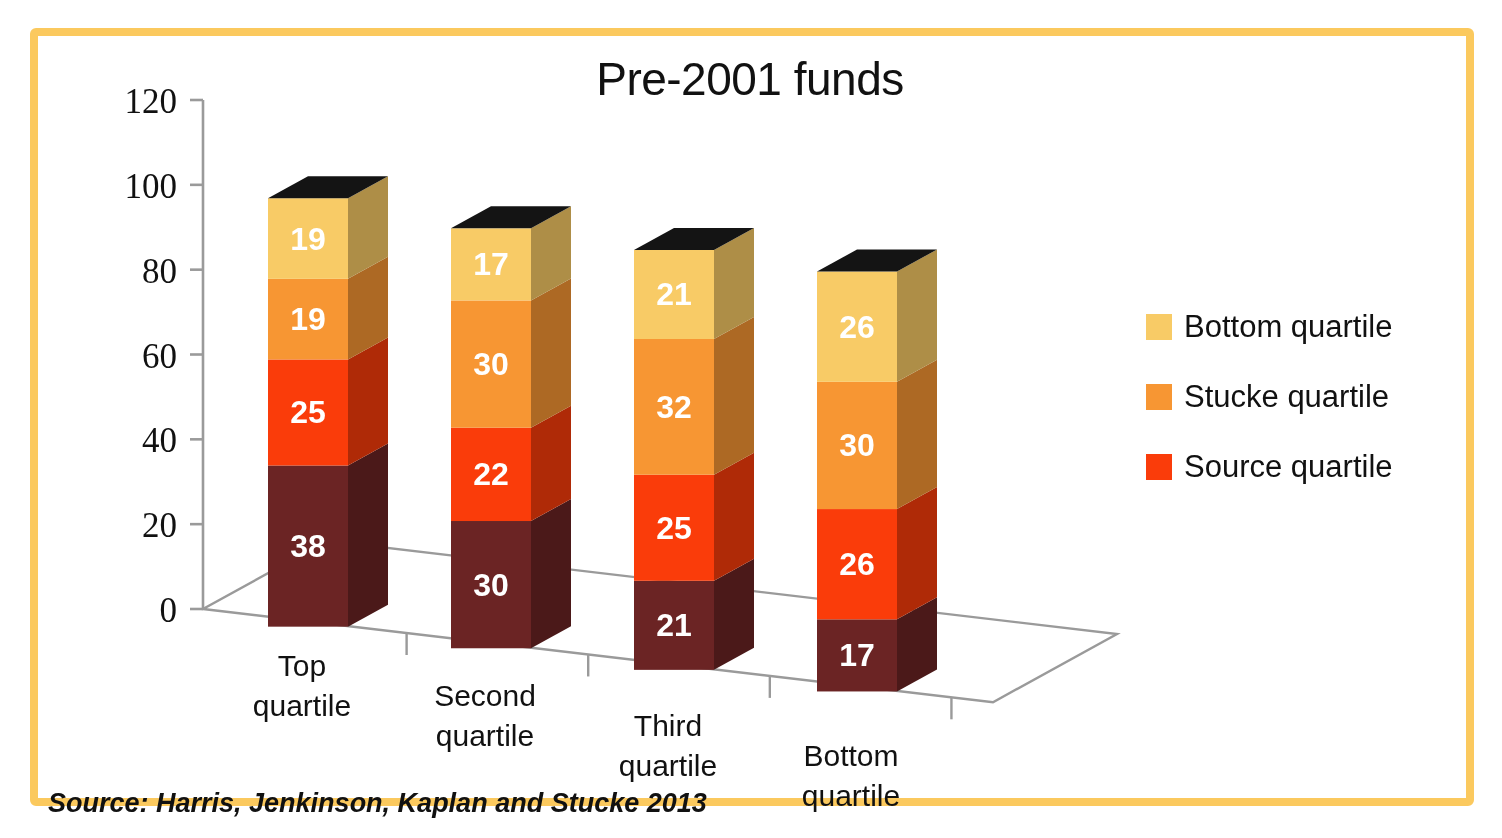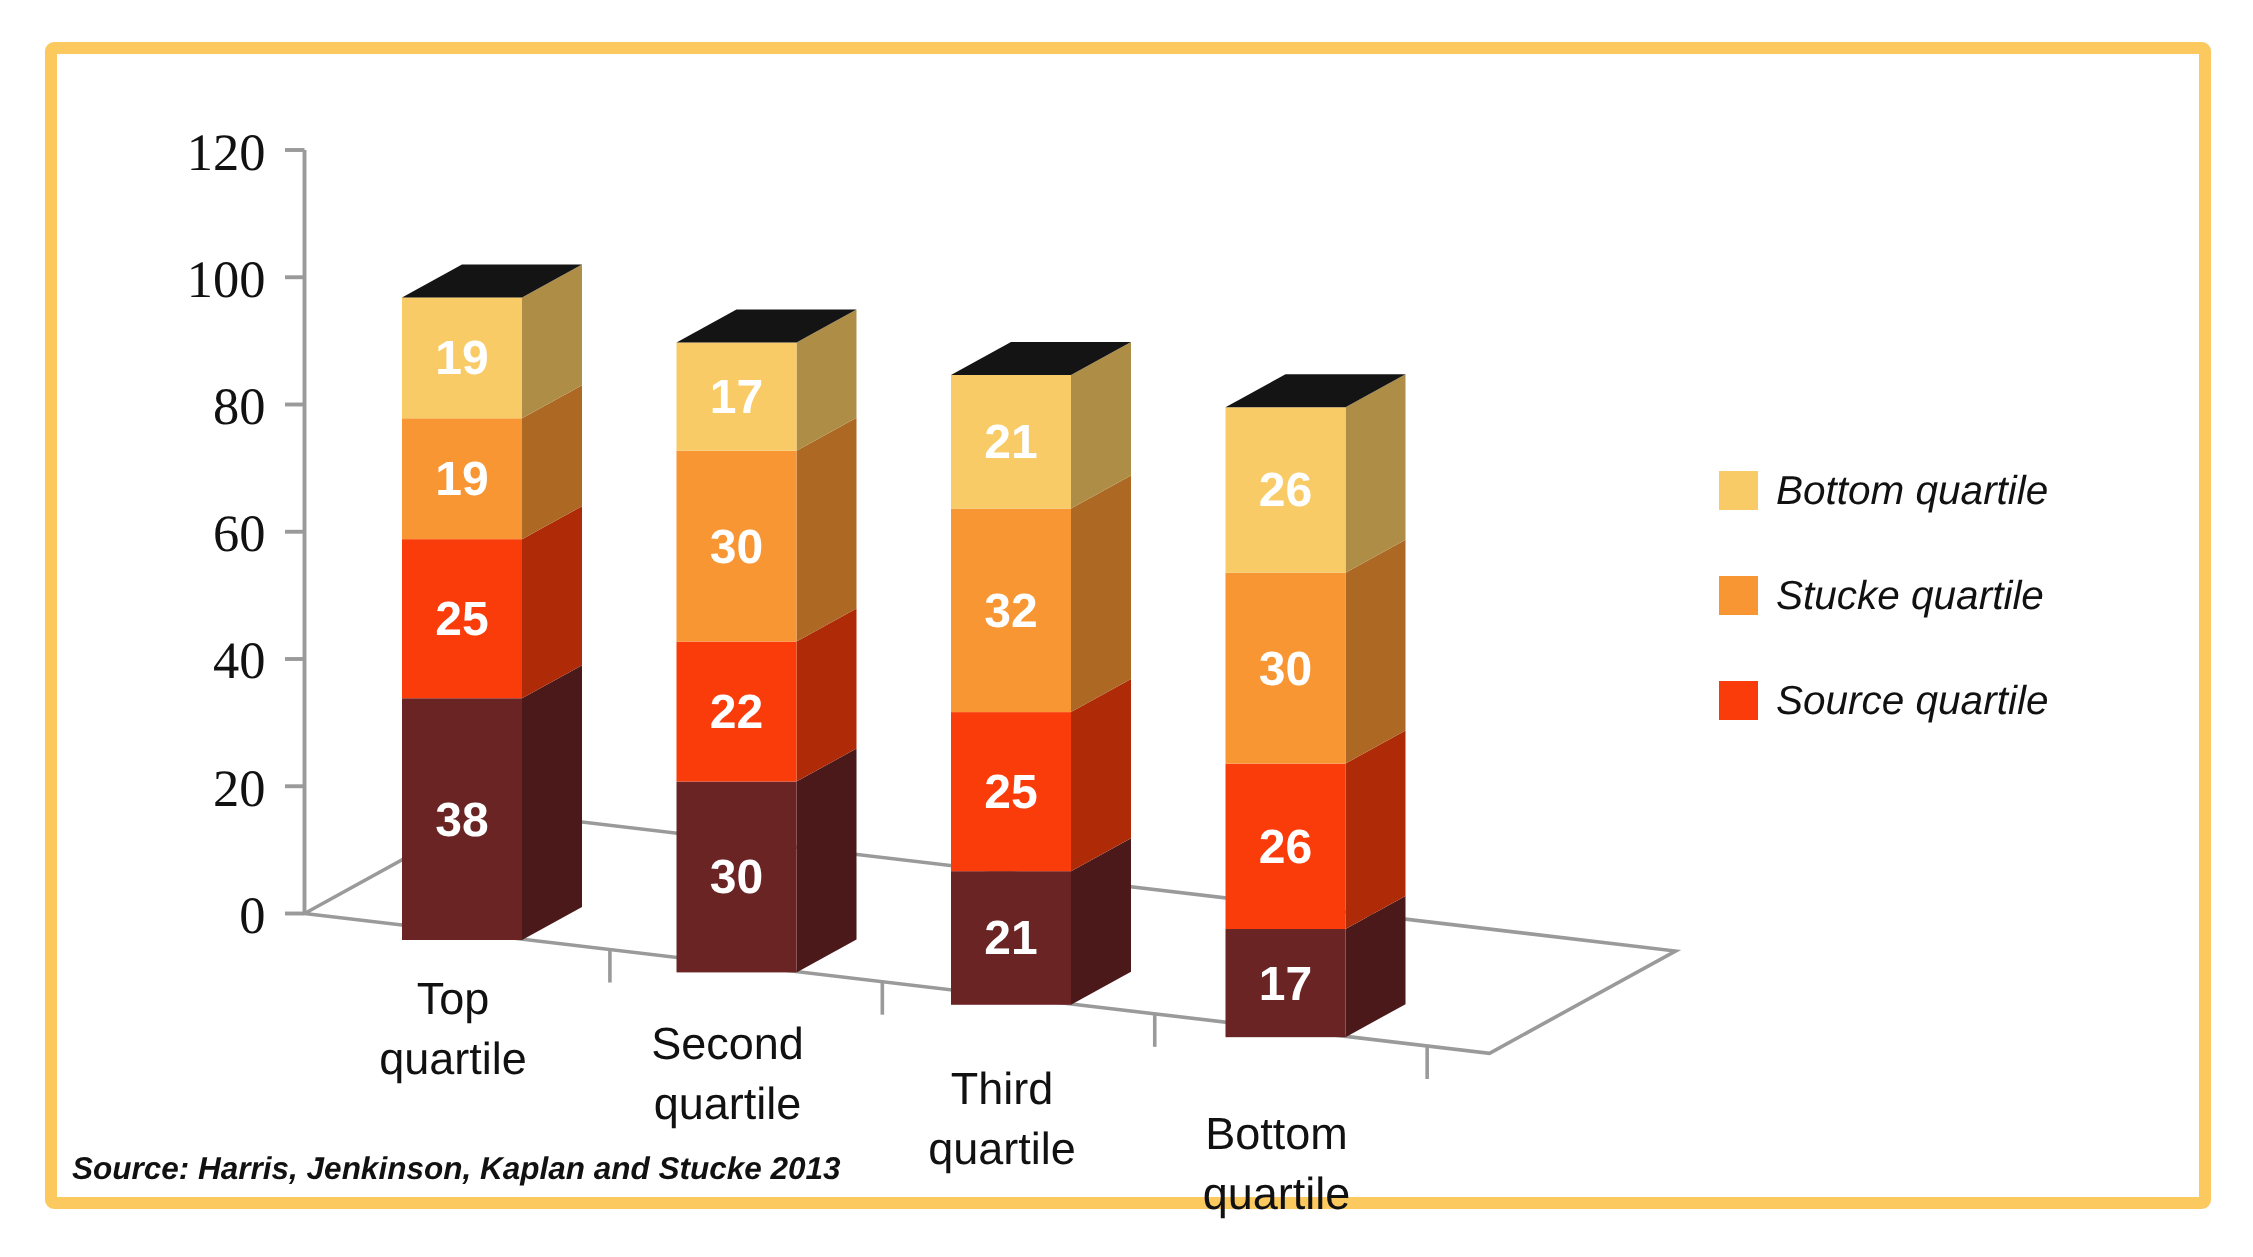--- a/index.html
+++ b/index.html
@@ -82,45 +82,45 @@
     height: 70px;
   }
   .legend-swatch {
     width: 26px;
     height: 26px;
     flex: 0 0 26px;
     margin-right: 12px;
   }
   .legend-text {
     font-family: "Liberation Sans", sans-serif;
+    font-size: 31px;
+    color: #111111;
+    white-space: nowrap;
+  }
+
+  
+  #source-note {
+    position: absolute;
+    left: 48px;
+    top: 788px;
+    font-family: "Liberation Sans", sans-serif;
+    font-style: italic;
+    font-weight: bold;
     font-size: 27px;
     color: #111111;
     white-space: nowrap;
-    font-style: italic;
-  }
-
-  
-  #source-note {
-    position: absolute;
-    left: 48px;
-    top: 768px;
-    font-family: "Liberation Sans", sans-serif;
-    font-style: italic;
-    font-weight: bold;
-    font-size: 21px;
-    color: #111111;
-    white-space: nowrap;
   }
 </style>
 </head>
 <body>
 
 <div id="frame">
   <div id="border-box"></div>
 
+  <div id="chart-title">Pre-2001 funds</div>
 
   <svg id="plot-svg" width="1502" height="838">
 
     <g id="axis-layer">
         <line x1="203" y1="609" x2="203" y2="100" stroke="#9A9A9A" stroke-width="2.6"></line>
         <line x1="190" y1="609" x2="203" y2="609" stroke="#9A9A9A" stroke-width="2.6"></line>
         <line x1="190" y1="524.1666666666666" x2="203" y2="524.1666666666666" stroke="#9A9A9A" stroke-width="2.6"></line>
         <line x1="190" y1="439.33333333333337" x2="203" y2="439.33333333333337" stroke="#9A9A9A" stroke-width="2.6"></line>
         <line x1="190" y1="354.5" x2="203" y2="354.5" stroke="#9A9A9A" stroke-width="2.6"></line>
         <line x1="190" y1="269.6666666666667" x2="203" y2="269.6666666666667" stroke="#9A9A9A" stroke-width="2.6"></line>

